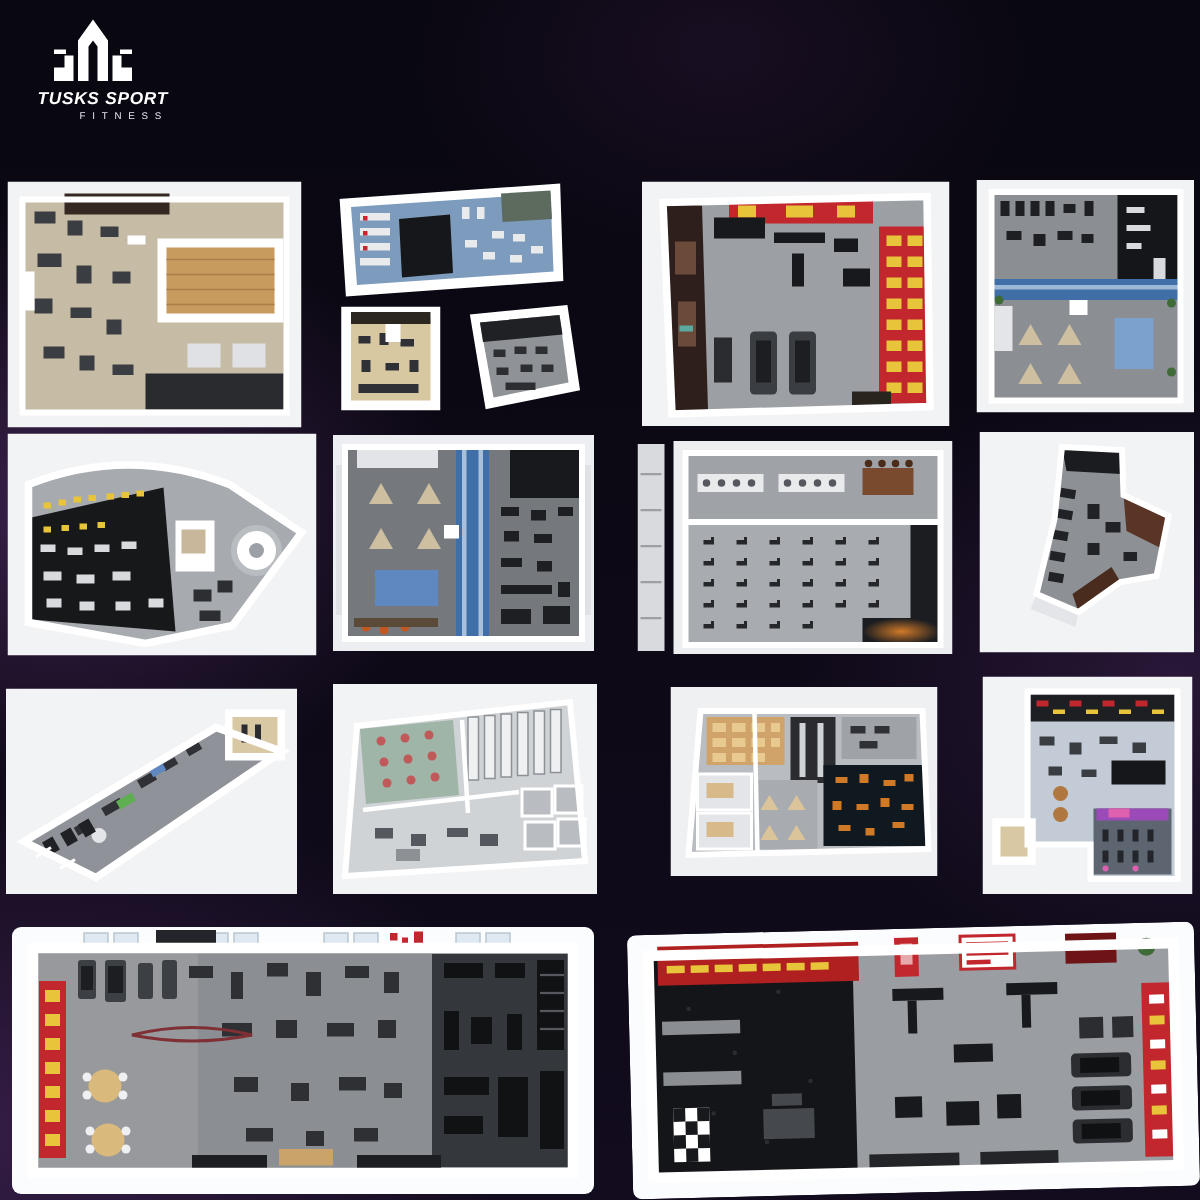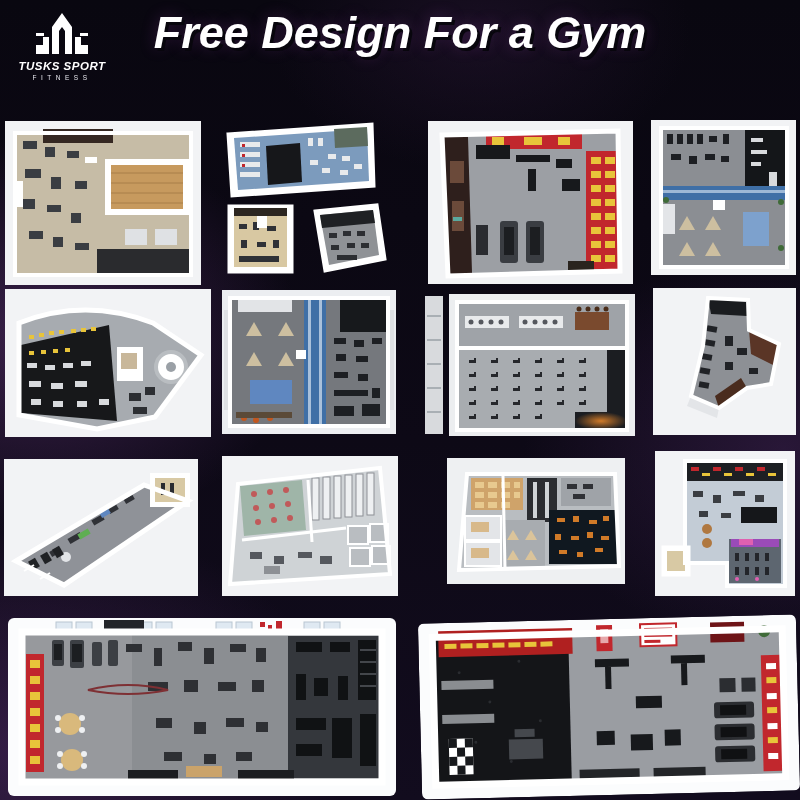--- a/index.html
+++ b/index.html
@@ -9,21 +9,21 @@
     background:
       radial-gradient(420px 320px at 5% 42%, rgba(96,52,118,.55), transparent 62%),
       radial-gradient(520px 380px at 3% 94%, rgba(88,46,110,.5), transparent 62%),
       radial-gradient(420px 320px at 98% 56%, rgba(74,40,96,.45), transparent 62%),
       radial-gradient(300px 200px at 60% 4%, rgba(40,22,52,.5), transparent 70%),
       linear-gradient(180deg,#090710 0%,#0d0916 55%,#120c1e 100%);
   }
   .poster{ position:relative; width:800px; height:800px; }
 
   
-  .logo{ position:absolute; left:12px; top:8px; width:100px; text-align:center; color:#fff; }
+  .logo{ position:absolute; left:12px; top:8px; width:100px; text-align:right; color:#fff; }
   .logo svg{ display:block; margin:0 auto; }
   .brand-name{ font-weight:bold; font-style:italic; font-size:11.5px; letter-spacing:.5px; margin-top:2px; white-space:nowrap; }
   .brand-sub{ font-size:6.5px; letter-spacing:4.5px; margin-top:2px; color:#e8e8ee; }
   .title{ position:absolute; left:105px; top:10px; width:590px; text-align:center;
     font-weight:bold; font-style:italic; color:var(--title,#ffffff);
     font-size:45px; line-height:1.0; letter-spacing:0px;
     text-shadow:3px 3px 0 #08060d, 0 0 16px rgba(160,70,180,.30);
   }
   .title span{ display:block; }
   .title .l2{ margin-top:4px; }
@@ -46,21 +46,20 @@
           <path d="M58 46 V37 H51 V29 H45 V46 Z"></path>
           <path d="M22 46 V19 L32 5 L42 19 V46 H35 V23 L32 19 L29 23 V46 Z"></path>
           <rect x="6" y="25" width="8" height="3"></rect>
           <rect x="50" y="25" width="8" height="3"></rect>
         </g>
       </svg>
       <div class="brand-name">TUSKS SPORT</div>
       <div class="brand-sub">FITNESS</div>
     </div>
     <h1 class="title">
-      <span class="l1">Free Design For a Gym</span>
     </h1>
   </header>
 
   <main>
 
     <figure class="tile" style="left:5px;top:121px;width:196px;height:164px">
       <svg viewBox="0 0 196 164">
         <rect width="196" height="164" fill="var(--card,#f2f3f5)"></rect>
         <rect x="10" y="12" width="176" height="142" fill="#c6bca6"></rect>
         <rect x="38" y="8" width="70" height="14" fill="#352822"></rect>

